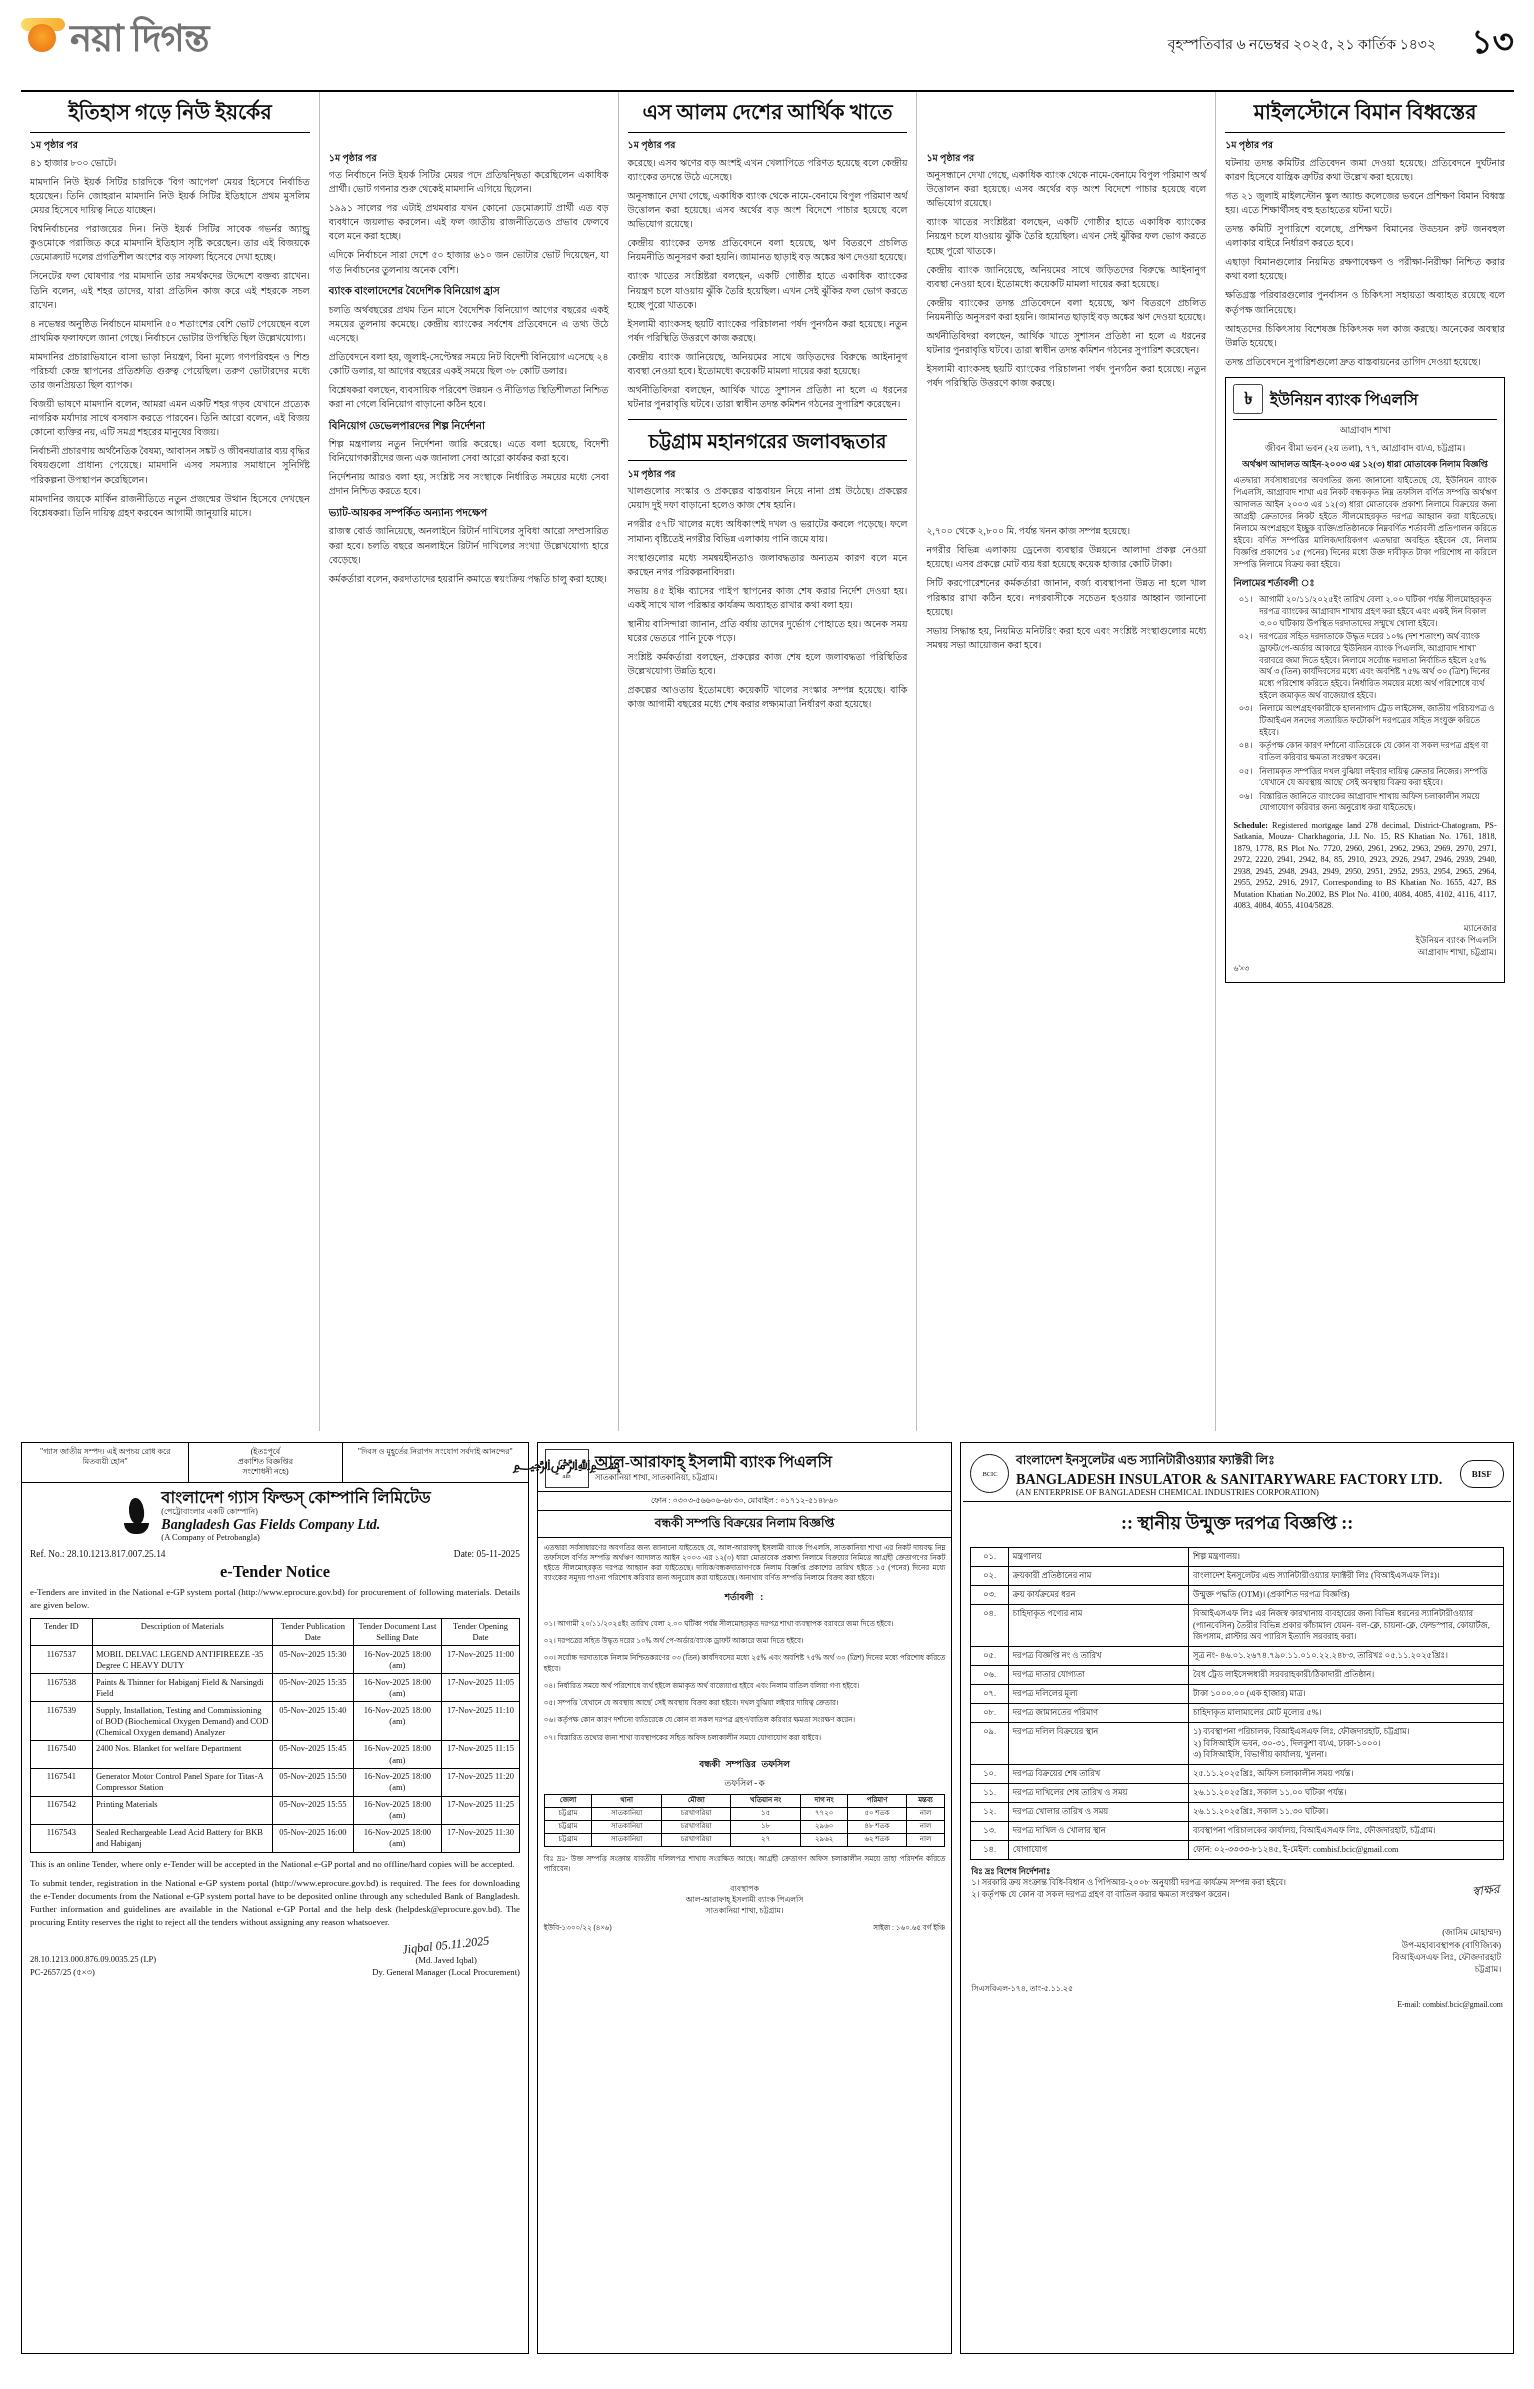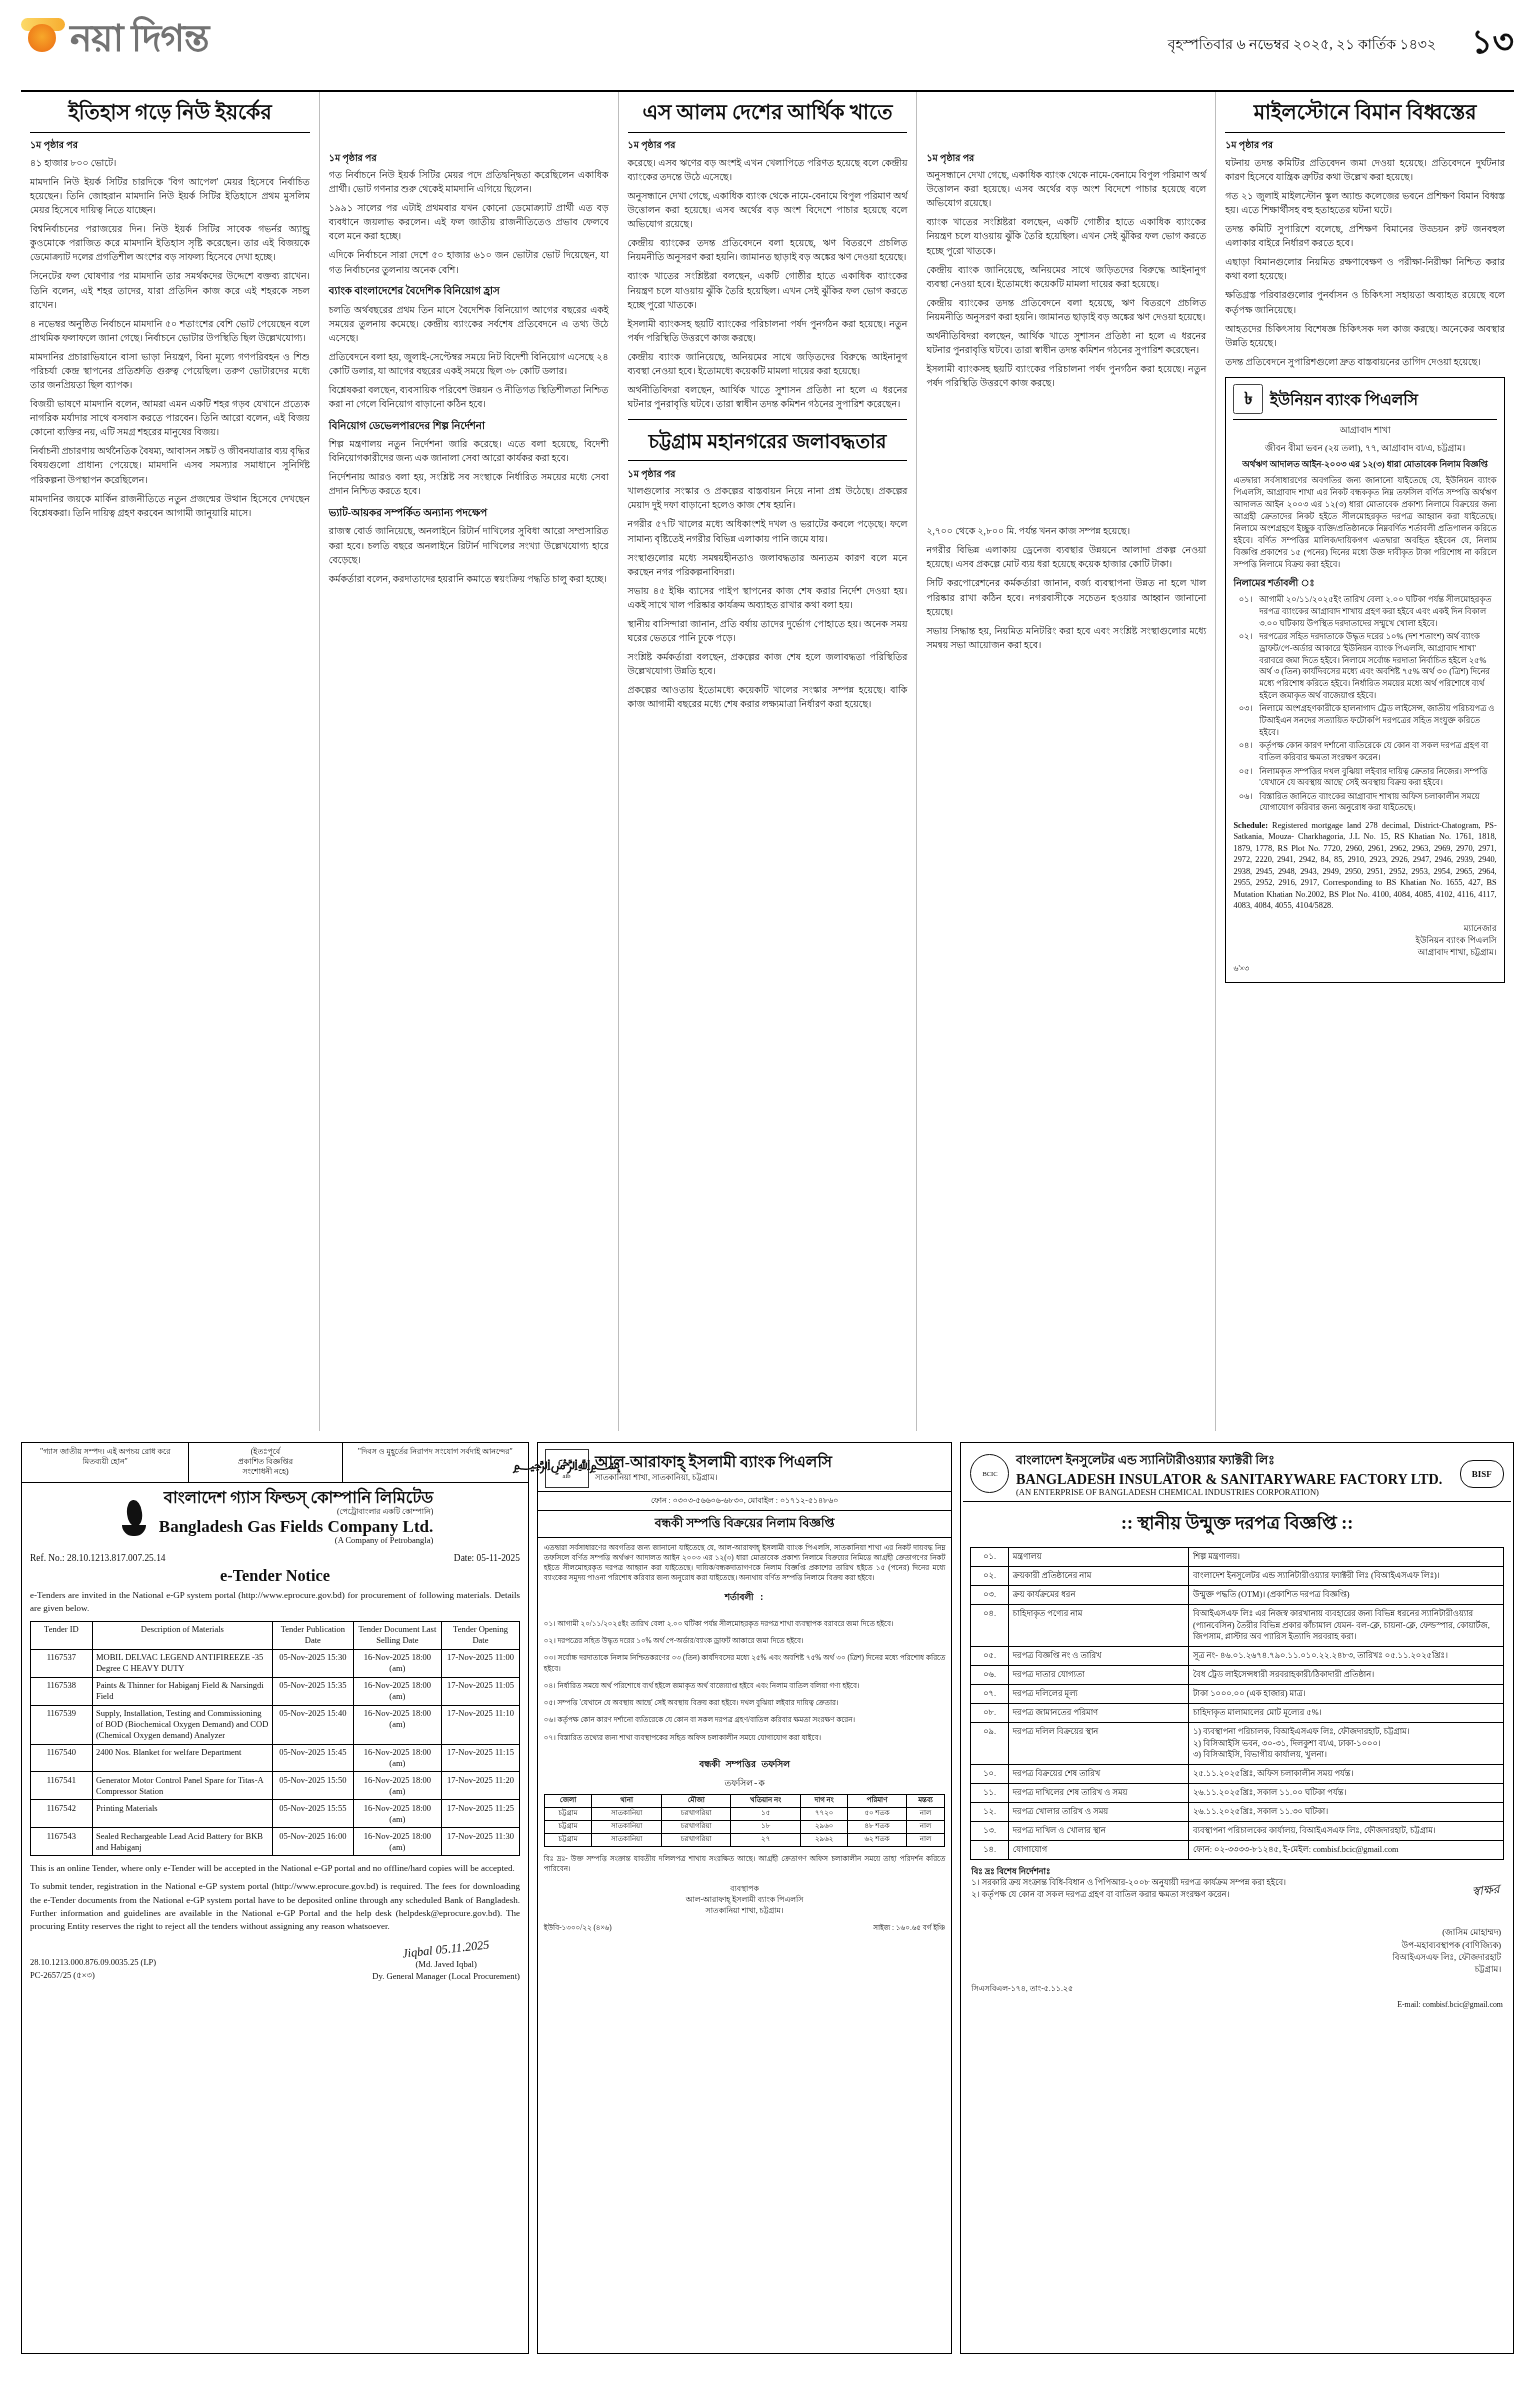--- a/index.html
+++ b/index.html
@@ -71,24 +71,24 @@
   
   .gf-top{display:flex;border-bottom:0.8px solid #000;}
   .gf-top .cell{padding:4.1px 4.9px;font-size:7.8px;line-height:1.3;text-align:center;}
   .gf-c1{width:33%;border-right:0.8px solid #000;}
   .gf-c2{width:30%;border-right:0.8px solid #000;}
   .gf-c3{width:37%;}
   .gf-brand{display:flex;align-items:center;justify-content:center;gap:8.1px;padding:6.5px 4.9px 3.3px 4.9px;}
   .gf-flame{width:34px;height:42px;position:relative;}
   .gf-flame:before{content:"";position:absolute;left:9.8px;top:3.3px;width:14.7px;height:26px;border-radius:50% 50% 45% 45%;background:#111;transform:rotate(-6deg);}
   .gf-flame:after{content:"";position:absolute;left:4.9px;top:28px;width:24.4px;height:11.4px;border-radius:0 0 11.4px 11.4px;background:#111;}
-  .gf-names{text-align:right;line-height:1.15;}
+  .gf-names{text-align:left;line-height:1.15;}
   .gf-bn{font-size:16.3px;font-weight:700;}
   .gf-bn-sub{font-size:7.7px;}
-  .gf-en{font-size:17px;font-weight:700;}
+  .gf-en{font-size:14px;font-weight:700;font-style:italic;}
   .gf-en-sub{font-size:8.5px;}
   .gf-refline{display:flex;justify-content:space-between;font-size:9.4px;padding:3.3px 8.1px 0 8.1px;}
   .gf-tender-title{text-align:center;font-size:16.3px;font-weight:700;margin:3.3px 0 3.3px 0;}
   .gf-intro{font-size:9px;padding:0 8.1px;line-height:1.45;text-align:justify;}
   .gf-table{width:calc(100% - 16.3px);margin:5.7px 8.1px 0 8.1px;border-collapse:collapse;font-size:8.5px;}
   .gf-table th,.gf-table td{border:0.8px solid #000;padding:2.4px 3.3px;vertical-align:top;line-height:1.3;}
   .gf-table th{text-align:center;font-weight:400;}
   .gf-table td.c{text-align:center;}
   .gf-foot{font-size:9px;padding:5.7px 8.1px 0 8.1px;line-height:1.45;text-align:justify;}
   .gf-sign{display:flex;justify-content:space-between;align-items:flex-end;padding:8.1px 8.1px 4.9px 8.1px;}

